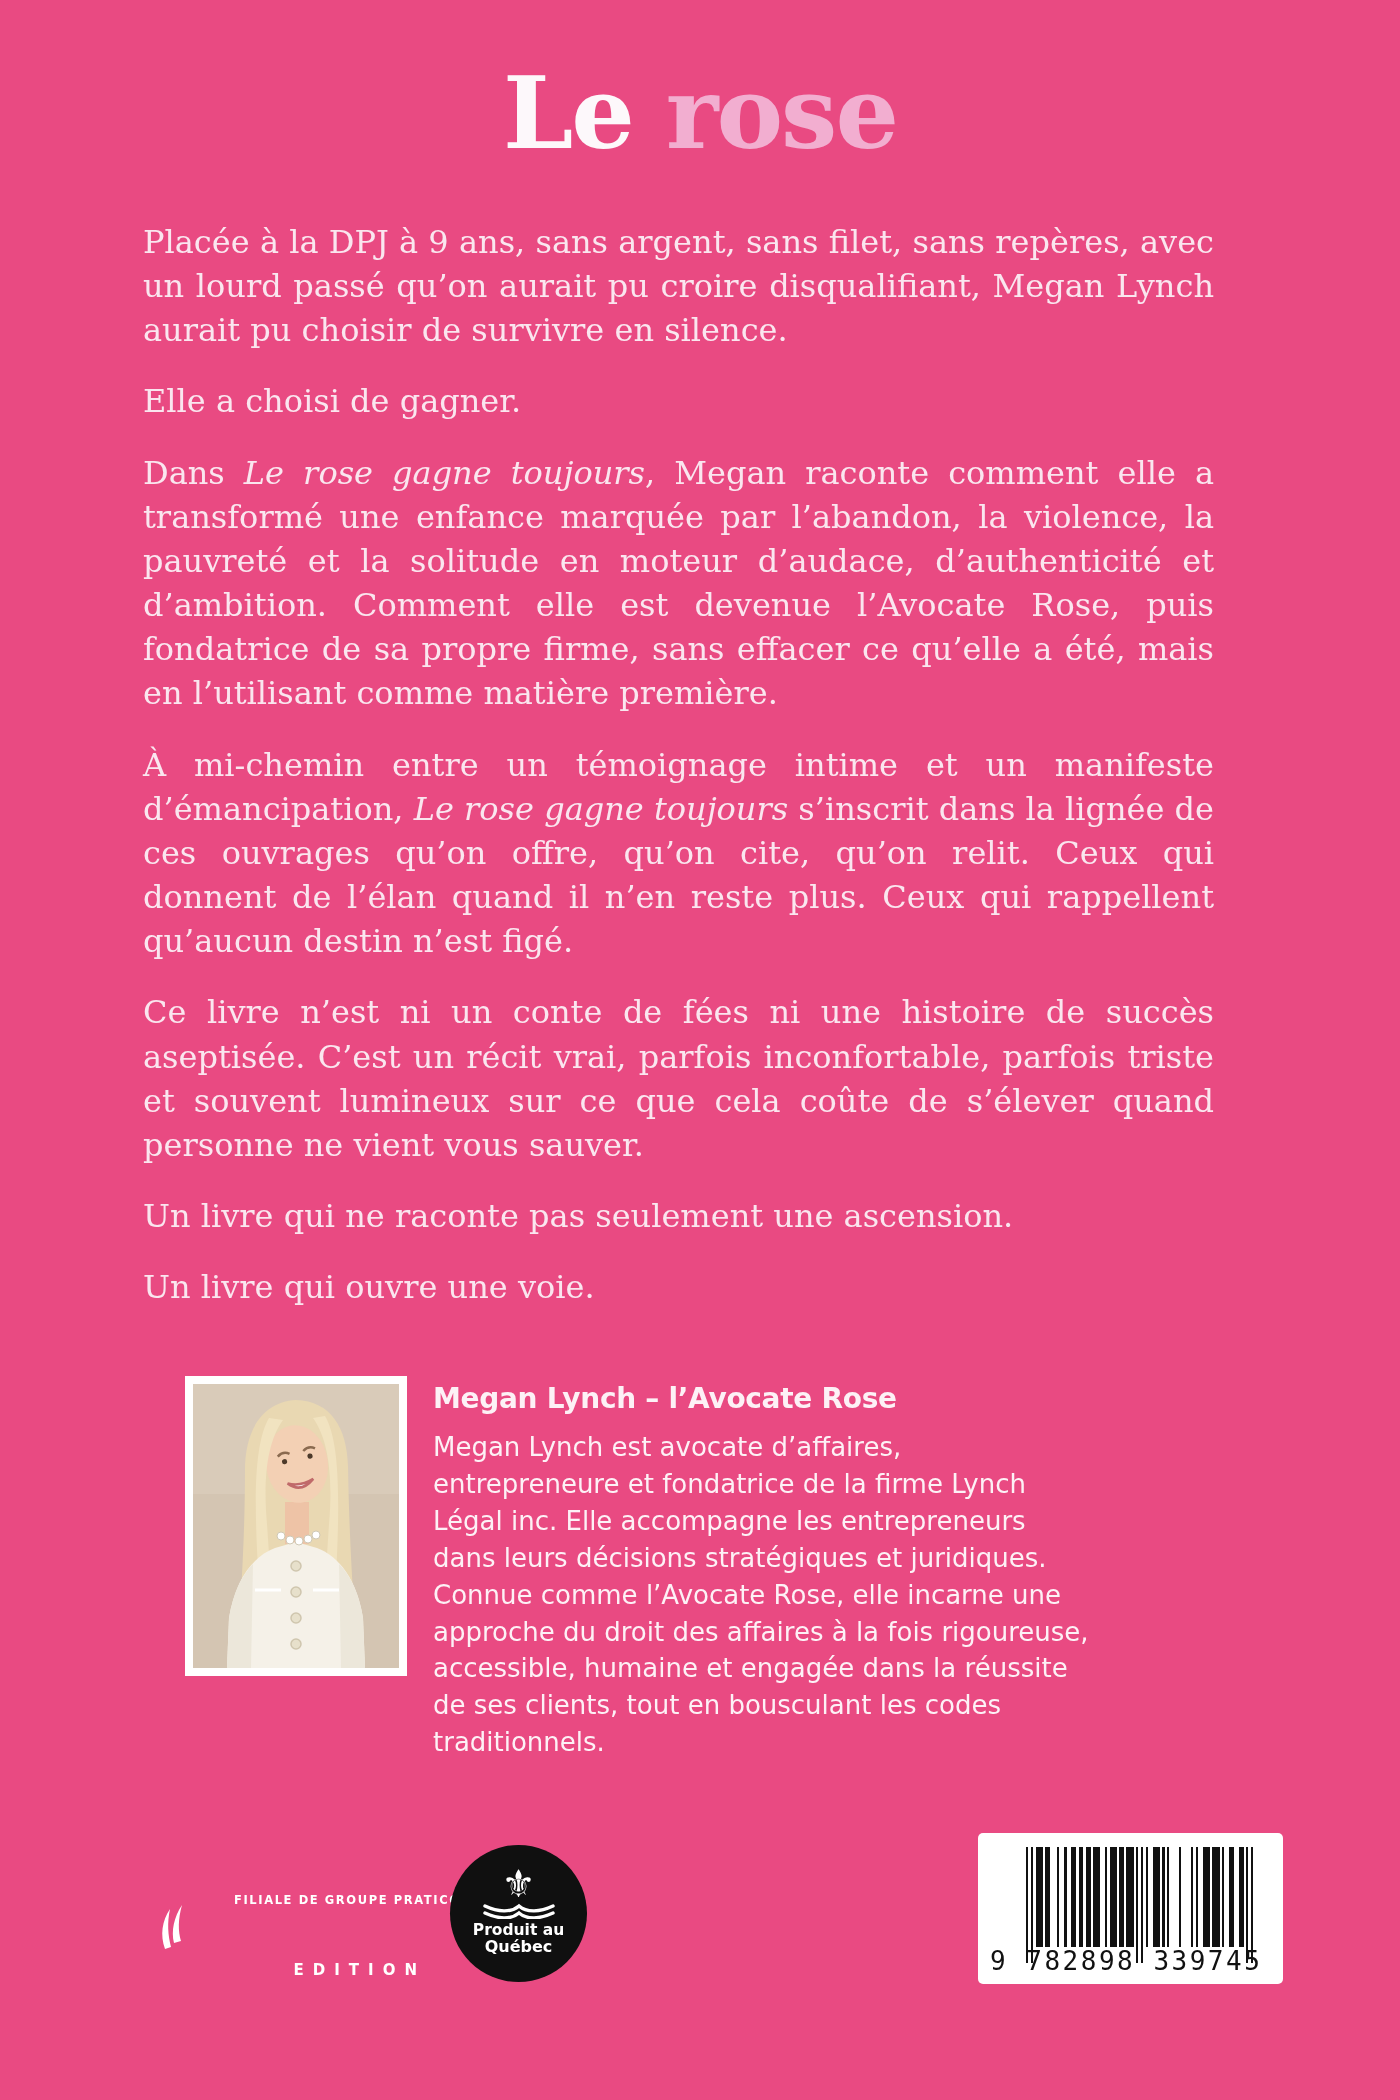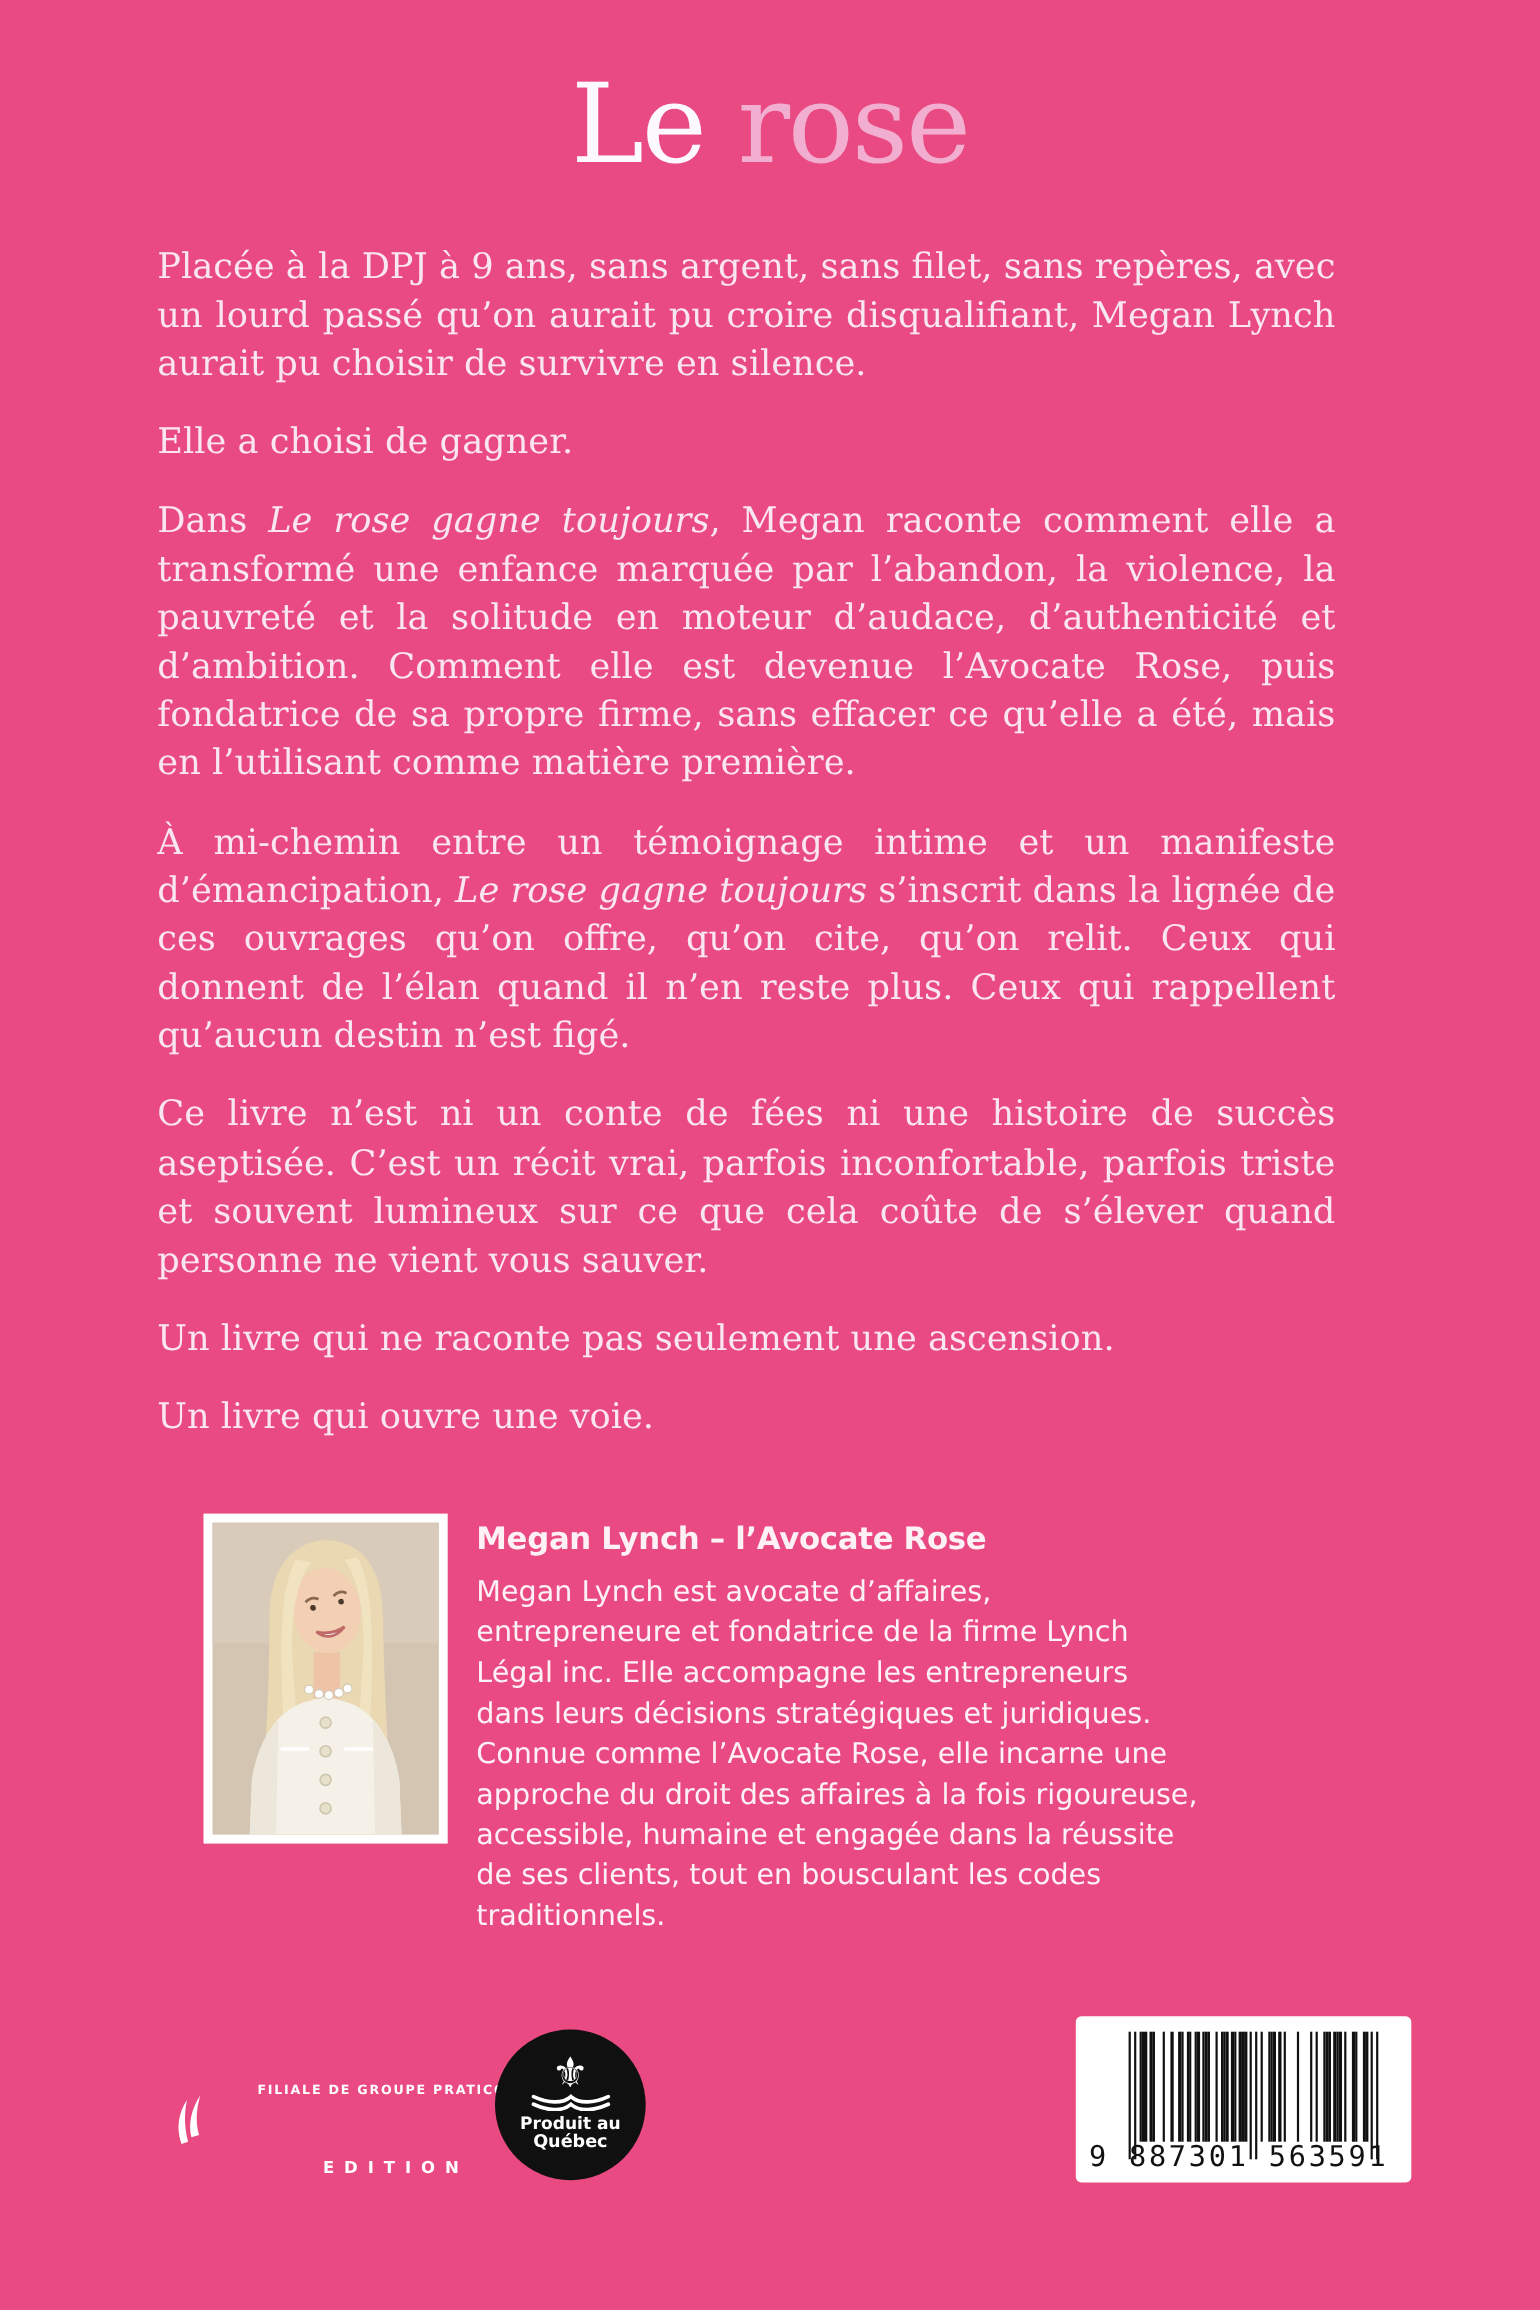--- a/index.html
+++ b/index.html
@@ -16,21 +16,21 @@
     overflow:hidden;
     position:relative;
   }
   .page{position:absolute;inset:0;}
 
   
   .title-block{
     padding-top:62px;
     text-align:center;
     color:#fdf8fb;
-    font-weight:normal;
+    font-weight:bold;
     line-height:1.02;
   }
   .title-line{font-size:100px;letter-spacing:-2px;}
   .title-accent{color:var(--accent-pink);}
 
   
   .synopsis{
     margin:56px 186px 0 143px;
     color:var(--body-text);
     font-size:32px;
@@ -339,16 +339,16 @@
         <div class="m" style="width: 2.4px; background: rgb(17, 17, 17);"></div>
         <div class="m" style="width: 2.4px; background: transparent;"></div>
         <div class="m" style="width: 2.4px; background: transparent;"></div>
         <div class="m" style="width: 2.4px; background: rgb(17, 17, 17);"></div>
         <div class="m" style="width: 2.4px; background: rgb(17, 17, 17);"></div>
         <div class="m" style="width: 2.4px; background: transparent;"></div>
         <div class="m tall" style="width: 2.4px; background: rgb(17, 17, 17);"></div>
         <div class="m tall" style="width: 2.4px; background: transparent;"></div>
         <div class="m tall" style="width: 2.4px; background: rgb(17, 17, 17);"></div>
       </div>
-    <div class="barcode-number">9 887301 563591</div>
+    <div class="barcode-number">9 782898 339745</div>
   </div>
 
 </div>
 
 </body></html>

